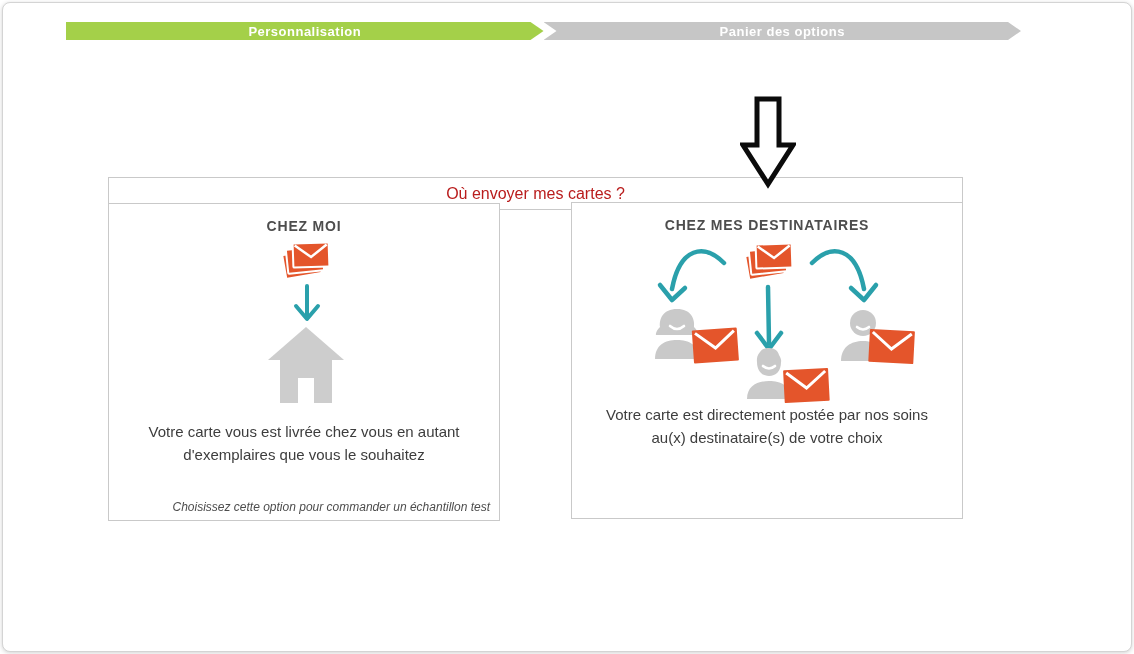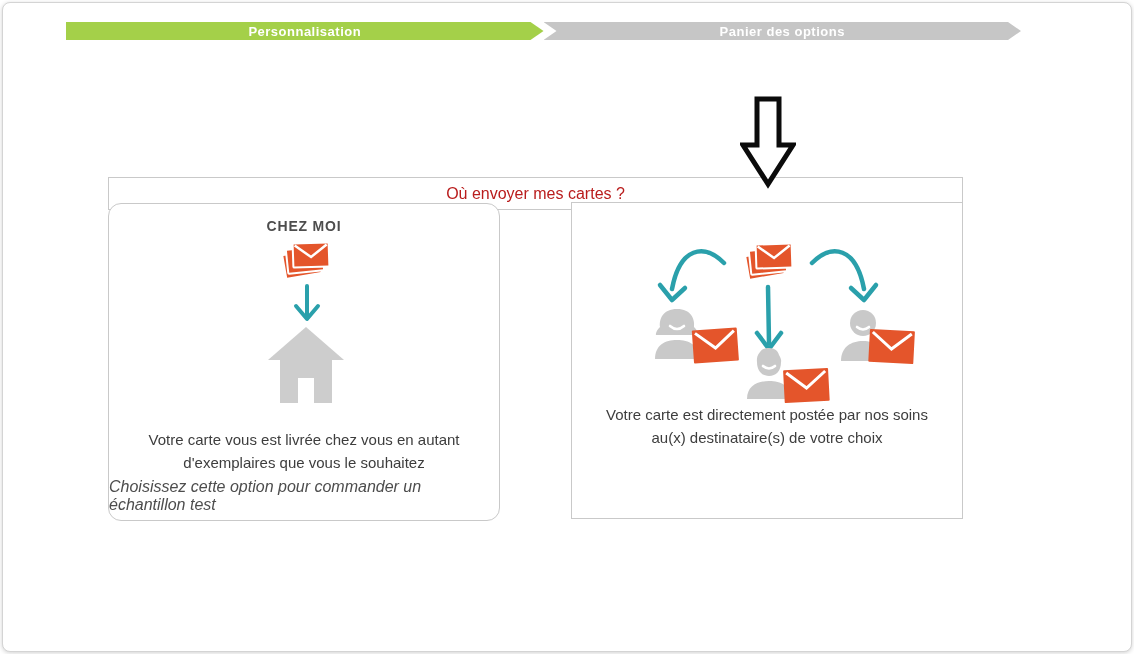--- a/index.html
+++ b/index.html
@@ -26,33 +26,33 @@
 
   
   .question-bar{
     position:absolute;left:105px;top:160px;width:853px;height:31px;
     border:1px solid #c9c9c9;display:flex;align-items:center;justify-content:center;
     font-size:16px;color:#b91c1c;background:#fff;margin-top:14px;
   }
 
   
   .panel{position:absolute;background:#fff;border:1px solid #c9c9c9;cursor:pointer;}
-  .panel.left{left:105px;top:200px;width:390px;height:316px;border-radius:13px;}
+  .panel.left{left:105px;top:200px;width:390px;height:316px;}
   .panel.right{left:568px;top:199px;width:390px;height:315px;}
   .panel-title{
     position:absolute;left:0;top:14px;width:100%;text-align:center;
     font-size:14px;font-weight:bold;color:#4d4d4d;letter-spacing:.8px;
   }
   .panel-desc{
     position:absolute;text-align:center;font-size:15px;color:#3d3d3d;line-height:1.55;
   }
-  .panel.left  .panel-desc{left:10px;top:224px;width:370px;}
+  .panel.left  .panel-desc{left:10px;top:216px;width:370px;}
   .panel.right .panel-desc{left:25px;top:200px;width:340px;}
   .panel-note{
-    position:absolute;right:9px;bottom:6px;font-style:italic;font-size:16px;color:#4d4d4d;
+    position:absolute;right:9px;bottom:6px;font-style:italic;font-size:12px;color:#4d4d4d;
   }
 
   .abs{position:absolute;}
   .env-stack-left{left:173px;top:36px;}
   .down-arrow-left{left:181px;top:80px;}
   .house{left:158px;top:121px;}
 
   .env-stack-right{left:173px;top:38px;}
   .flow-arrows{left:0;top:0;}
   .person-female{left:75px;top:104px;}
@@ -116,20 +116,21 @@
           <rect x="13" y="33" width="52" height="45" fill="#cdcdcd"></rect>
           <rect x="31" y="53" width="16" height="25" fill="#ffffff"></rect>
         </svg>
       </div>
 
       <div class="panel-desc">Votre carte vous est livrée chez vous en autant d'exemplaires que vous le souhaitez</div>
       <div class="panel-note">Choisissez cette option pour commander un échantillon test</div>
     </div>
 
     <div class="panel right">
+      <div class="panel-title">CHEZ MES DESTINATAIRES</div>
 
       <svg class="abs flow-arrows" width="390" height="165" viewBox="0 0 390 165">
 
         <path d="M152,60 C132,40 108,44 100,86" fill="none" stroke="#2aa0ab" stroke-width="4.5" stroke-linecap="round"></path>
         <polyline points="88,82 100,97 113,85" fill="none" stroke="#2aa0ab" stroke-width="4.5" stroke-linecap="round" stroke-linejoin="round"></polyline>
 
         <path d="M240,60 C260,40 284,44 292,86" fill="none" stroke="#2aa0ab" stroke-width="4.5" stroke-linecap="round"></path>
         <polyline points="279,85 292,97 304,82" fill="none" stroke="#2aa0ab" stroke-width="4.5" stroke-linecap="round" stroke-linejoin="round"></polyline>
 
         <line x1="196" y1="84" x2="197" y2="140" stroke="#2aa0ab" stroke-width="4.5" stroke-linecap="round"></line>

